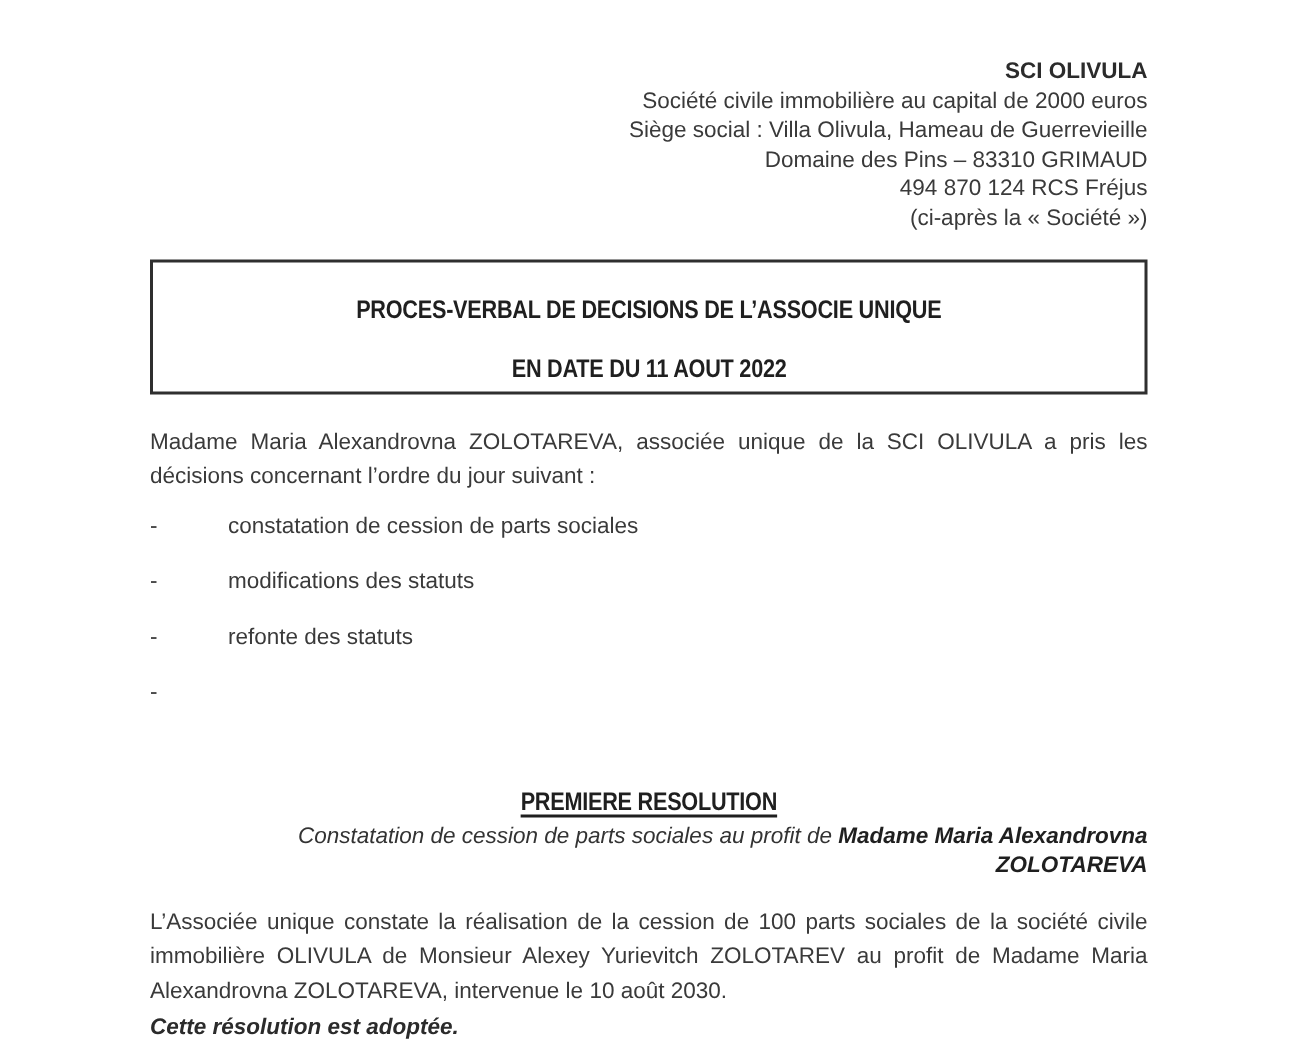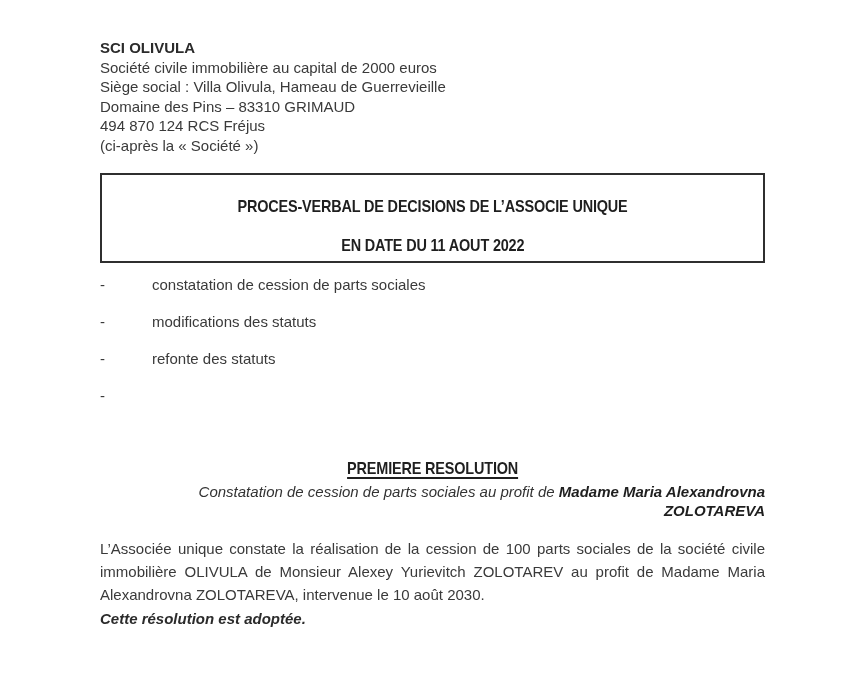--- a/index.html
+++ b/index.html
@@ -16,21 +16,21 @@
   }
 
   .content {
     padding: 38px 101px 0 100px; 
   }
 
   p, div { margin: 0; }
 
   
   .header {
-    text-align: left;
+    text-align: right;
     line-height: 19.5px;
   }
   .company { font-weight: bold; color: #2b2b2b; }
 
   
   .title-box {
     margin-top: 18px;
     border: 2px solid #2f2f2f;
     text-align: center;
     padding: 22px 0 6px 0;
@@ -115,20 +115,21 @@
 
     <div class="title-box">
       <div>
         <span class="cond">PROCES-VERBAL DE DECISIONS DE L’ASSOCIE UNIQUE</span>
       </div>
       <div class="line2">
         <span class="cond">EN DATE DU 11 AOUT 2022</span>
       </div>
     </div>
 
+    <p class="intro">Madame Maria Alexandrovna ZOLOTAREVA, associée unique de la SCI OLIVULA a pris les décisions concernant l’ordre du jour suivant :</p>
 
     <div class="agenda">
       <div class="agenda-row">
         <span class="dash">-</span>
         <span>constatation de cession de parts sociales</span>
       </div>
       <div class="agenda-row">
         <span class="dash">-</span>
         <span>modifications des statuts</span>
       </div>

